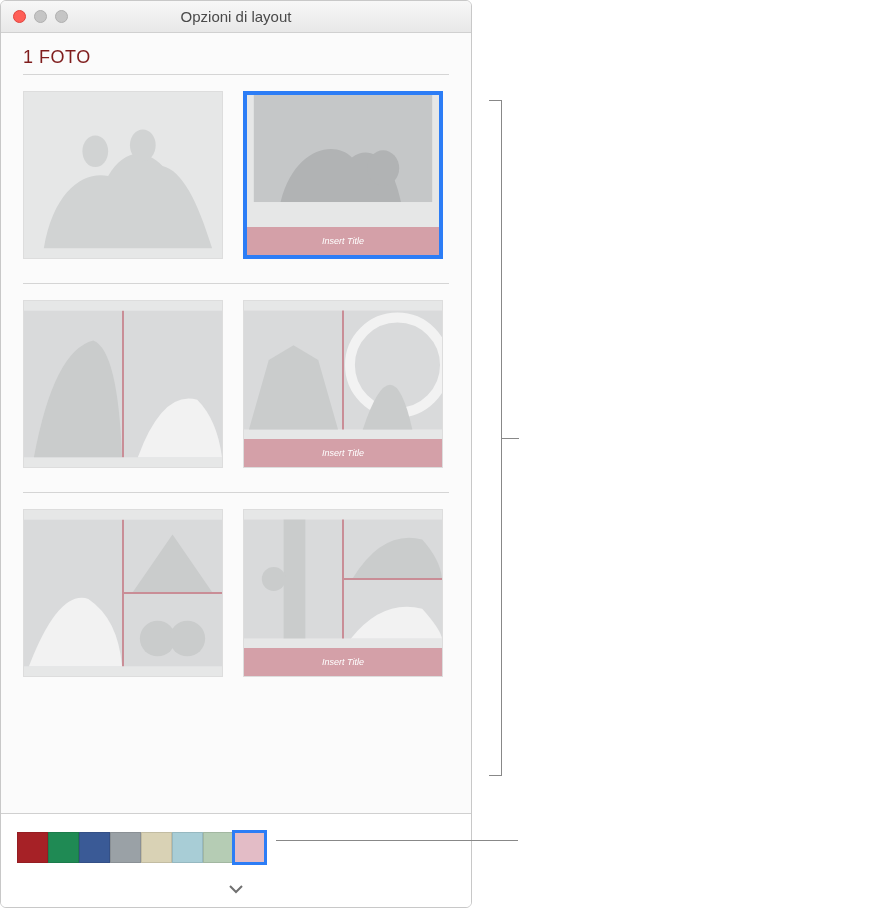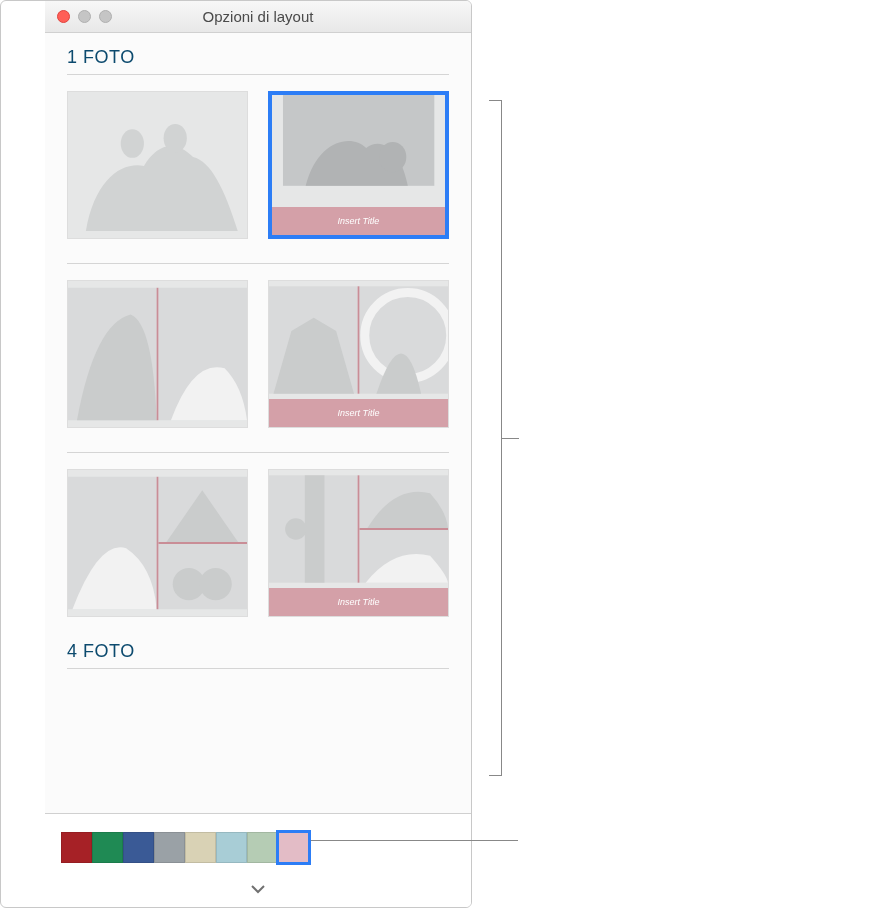--- a/index.html
+++ b/index.html
@@ -17,21 +17,20 @@
     .panel {
       width: 472px;
       height: 908px;
       border: 1px solid #c8c8c8;
       border-radius: 6px;
       background: #ffffff;
       display: flex;
       flex-direction: column;
       overflow: hidden;
       position: relative;
-      padding-left: 44px;
     }
     .titlebar {
       height: 32px;
       background: linear-gradient(#f7f7f7, #e8e8e8);
       border-bottom: 1px solid #d0d0d0;
       display: flex;
       align-items: center;
       padding: 0 12px;
       position: relative;
     }
@@ -57,37 +56,37 @@
     .content {
       flex: 1;
       overflow-y: auto;
       padding: 14px 22px 0 22px;
       background: #fbfbfb;
     }
     .section-header {
       font-size: 18px;
       font-weight: 500;
       letter-spacing: 0.5px;
-      color: #0c4a6e;
+      color: #7f1d1d;
       margin-bottom: 6px;
       text-transform: uppercase;
     }
     .section-divider {
       border: none;
       border-top: 1px solid #d5d5d5;
       margin-bottom: 16px;
     }
     .layout-row {
       display: flex;
       gap: 20px;
       margin-bottom: 24px;
     }
     .layout-thumb {
       width: 200px;
-      height: 148px;
+      height: 168px;
       background: #e6e7e7;
       border: 1px solid #ddd;
       position: relative;
       cursor: pointer;
       overflow: hidden;
     }
     .layout-thumb.selected {
       border: 4px solid #2c7df6;
     }
     .layout-thumb svg {
@@ -278,24 +277,20 @@
             <rect x="101" y="61" width="99" height="59" fill="#d9dadb"></rect>
             <path d="M108 120 Q 140 80 180 90 Q 198 110 200 120 Z" fill="#f2f2f2"></path>
             <line x1="100" y1="0" x2="100" y2="120" stroke="#c98d96" stroke-width="2"></line>
             <line x1="101" y1="60" x2="200" y2="60" stroke="#c98d96" stroke-width="2"></line>
           </svg>
           <div class="title-strip">Insert Title</div>
         </div>
       </div>
     </div>
 
-    <div class="section-block" style="position:relative;">
-      <div class="section-header">4 FOTO</div>
-      <hr class="section-divider">
-    </div>
 
   </div>
 
   <div class="footer">
     <div class="swatches">
       <div class="swatch" style="background:#a62126"></div>
       <div class="swatch" style="background:#1f8a54"></div>
       <div class="swatch" style="background:#3a5a96"></div>
       <div class="swatch" style="background:#9aa1a6"></div>
       <div class="swatch" style="background:#d9d2b5"></div>

